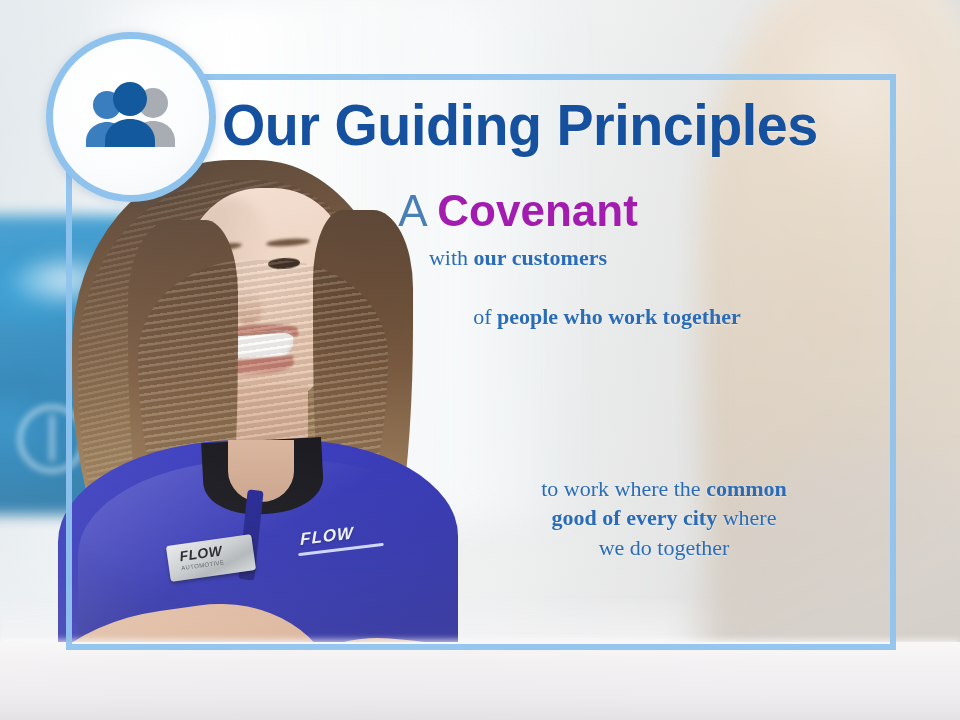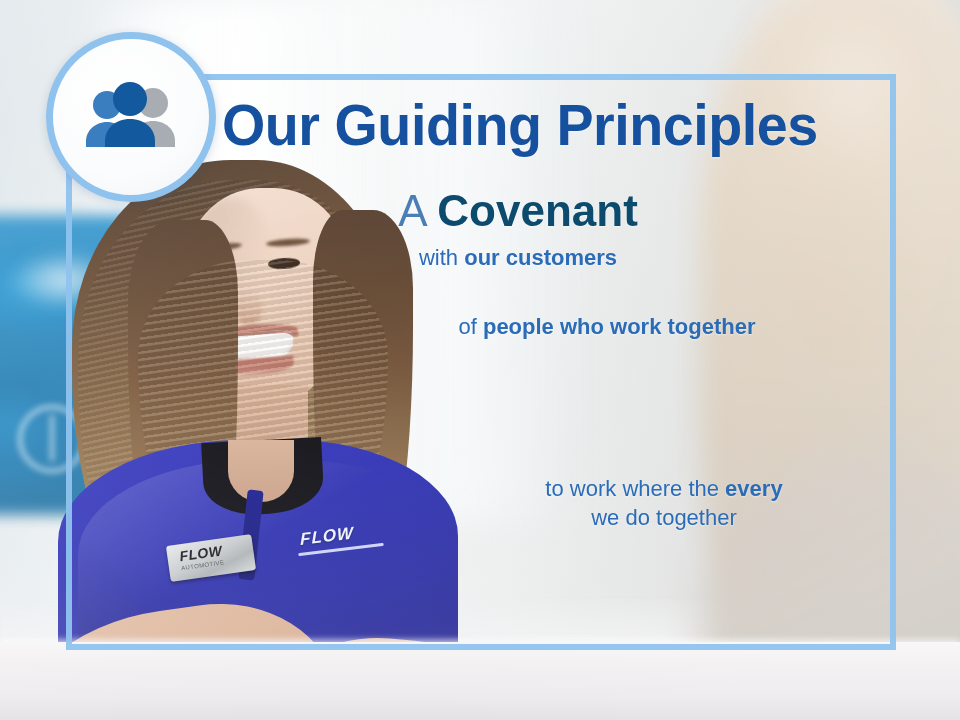--- a/index.html
+++ b/index.html
@@ -296,35 +296,35 @@
   }
 
   .block{position:absolute;text-align:center;white-space:nowrap;}
   .head{
     font-size:44px;line-height:1.06;
     color:#2a6cb8;
     font-family:"Liberation Sans", sans-serif;
     text-shadow:0 1px 2px rgba(255,255,255,.5);
   }
   .head .art{font-weight:normal;color:#4a7fb5;}
-  .head .word{font-weight:bold;color:#0c4a6e;}
+  .head .word{font-weight:bold;color:#a21caf;}
   .sub{
     font-size:22px;line-height:1.34;
     color:#2a6cb8;
-    font-family:Liberation Sans, sans-serif;
+    font-family:Liberation Serif, serif;
     text-shadow:0 1px 2px rgba(255,255,255,.5);
   }
   .sub b{font-weight:bold;}
   .sub .lt{font-weight:normal;}
 
   .b-covenant{left:318px;top:188px;width:400px;}
   .b-covenant .sub{margin-top:8px;}
 
   .b-community{left:372px;top:302px;width:470px;}
-  .b-community .sub{margin-top:10px;}
+  .b-community .sub{}
 
   .b-commitment{left:436px;top:462px;width:456px;}
   .b-commitment .sub{margin-top:12px;}
 </style>
 </head>
 <body>
 
 <div class="stage">
 
   <div class="photo">
@@ -410,18 +410,19 @@
   </div>
 
   <div class="block b-community">
     <div class="sub">
       <div><span class="lt">of </span><b>people who work together</b></div>
     </div>
   </div>
 
   <div class="block b-commitment">
     <div class="sub">
-      <div><span class="lt">to work where the </span><b>every</b></div>
+      <div><span class="lt">to work where the </span><b>common</b></div>
+      <div><b>good of every city</b><span class="lt"> where</span></div>
       <div class="lt">we do together</div>
     </div>
   </div>
 
 </div>
 
 </body></html>

